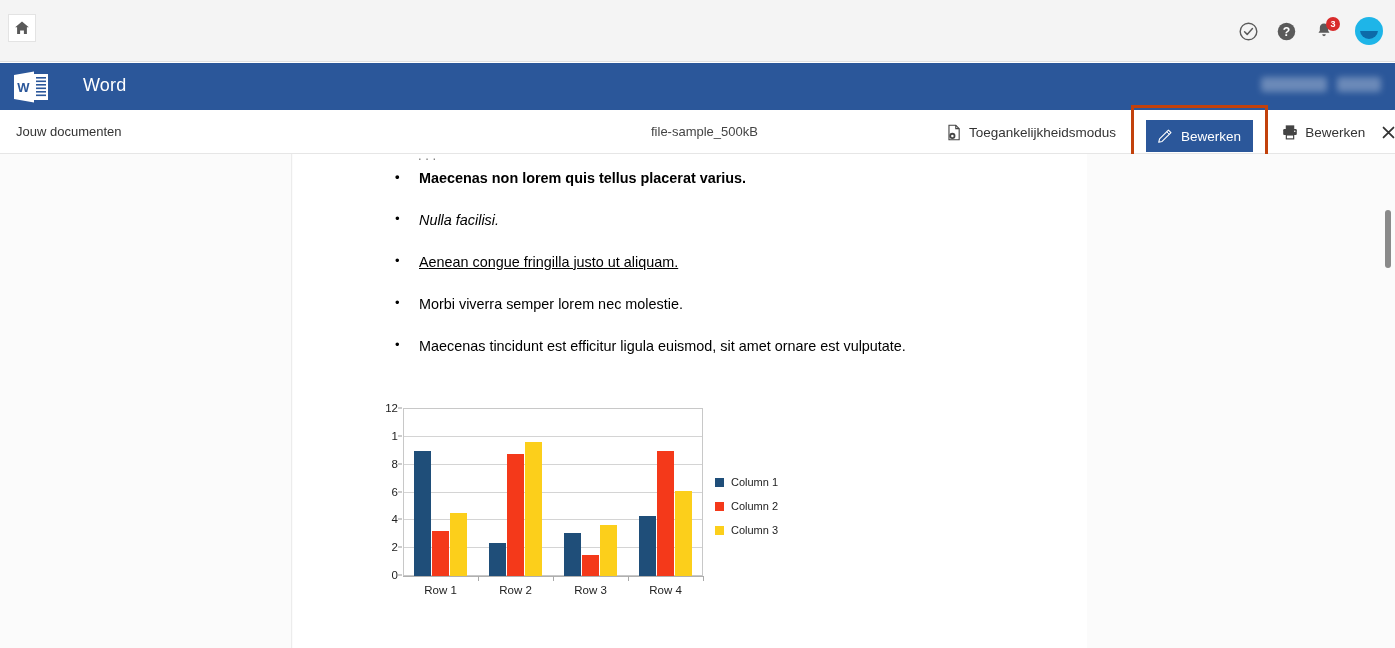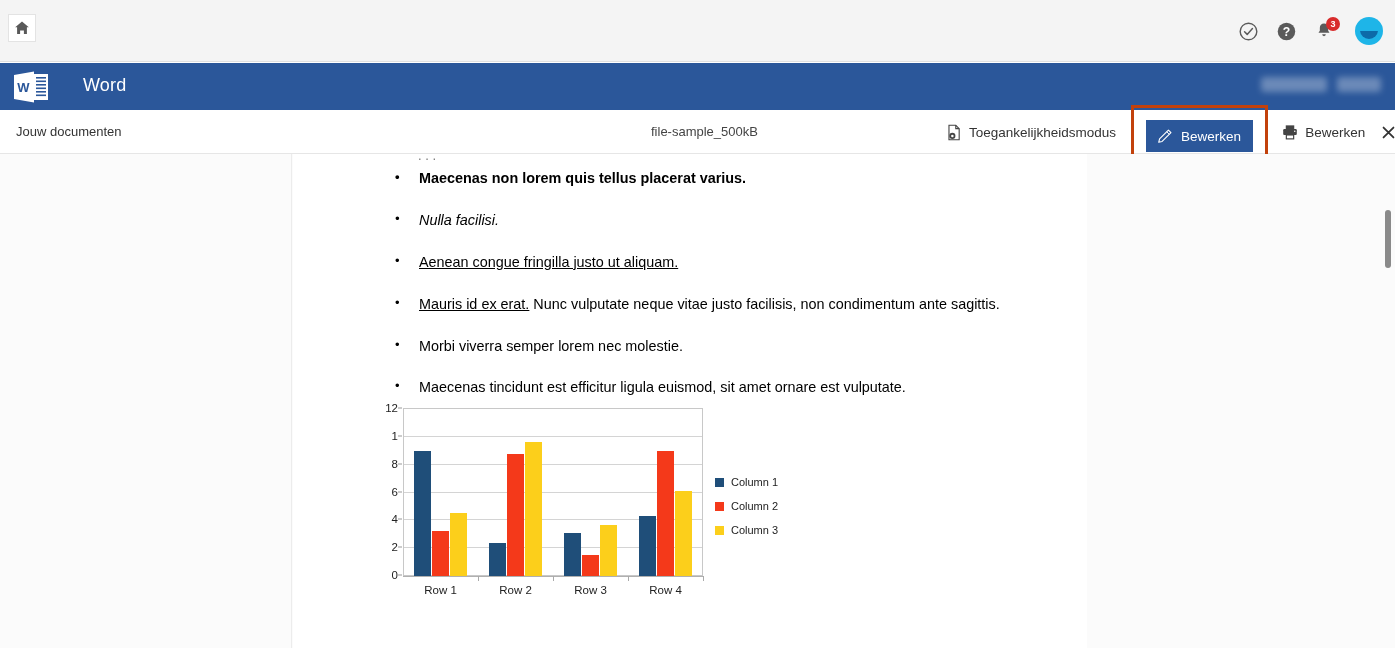--- a/index.html
+++ b/index.html
@@ -464,23 +464,20 @@
     <div id="doc-body">
       <ul class="doc-list">
         <li class="b-bold">
           <span>Maecenas non lorem quis tellus placerat varius.</span>
         </li>
         <li class="b-italic">
           <span>Nulla facilisi.</span>
         </li>
         <li>
           <span class="u-underline">Aenean congue fringilla justo ut aliquam.</span>
-        </li>
-        <li>
-          <span class="u-underline">Mauris id ex erat.</span><span> Nunc vulputate neque vitae justo facilisis, non condimentum ante sagittis.</span>
         </li>
         <li>
           <span>Morbi viverra semper lorem nec molestie.</span>
         </li>
         <li>
           <span>Maecenas tincidunt est efficitur ligula euismod, sit amet ornare est vulputate.</span>
         </li>
       </ul>
     </div>
 

